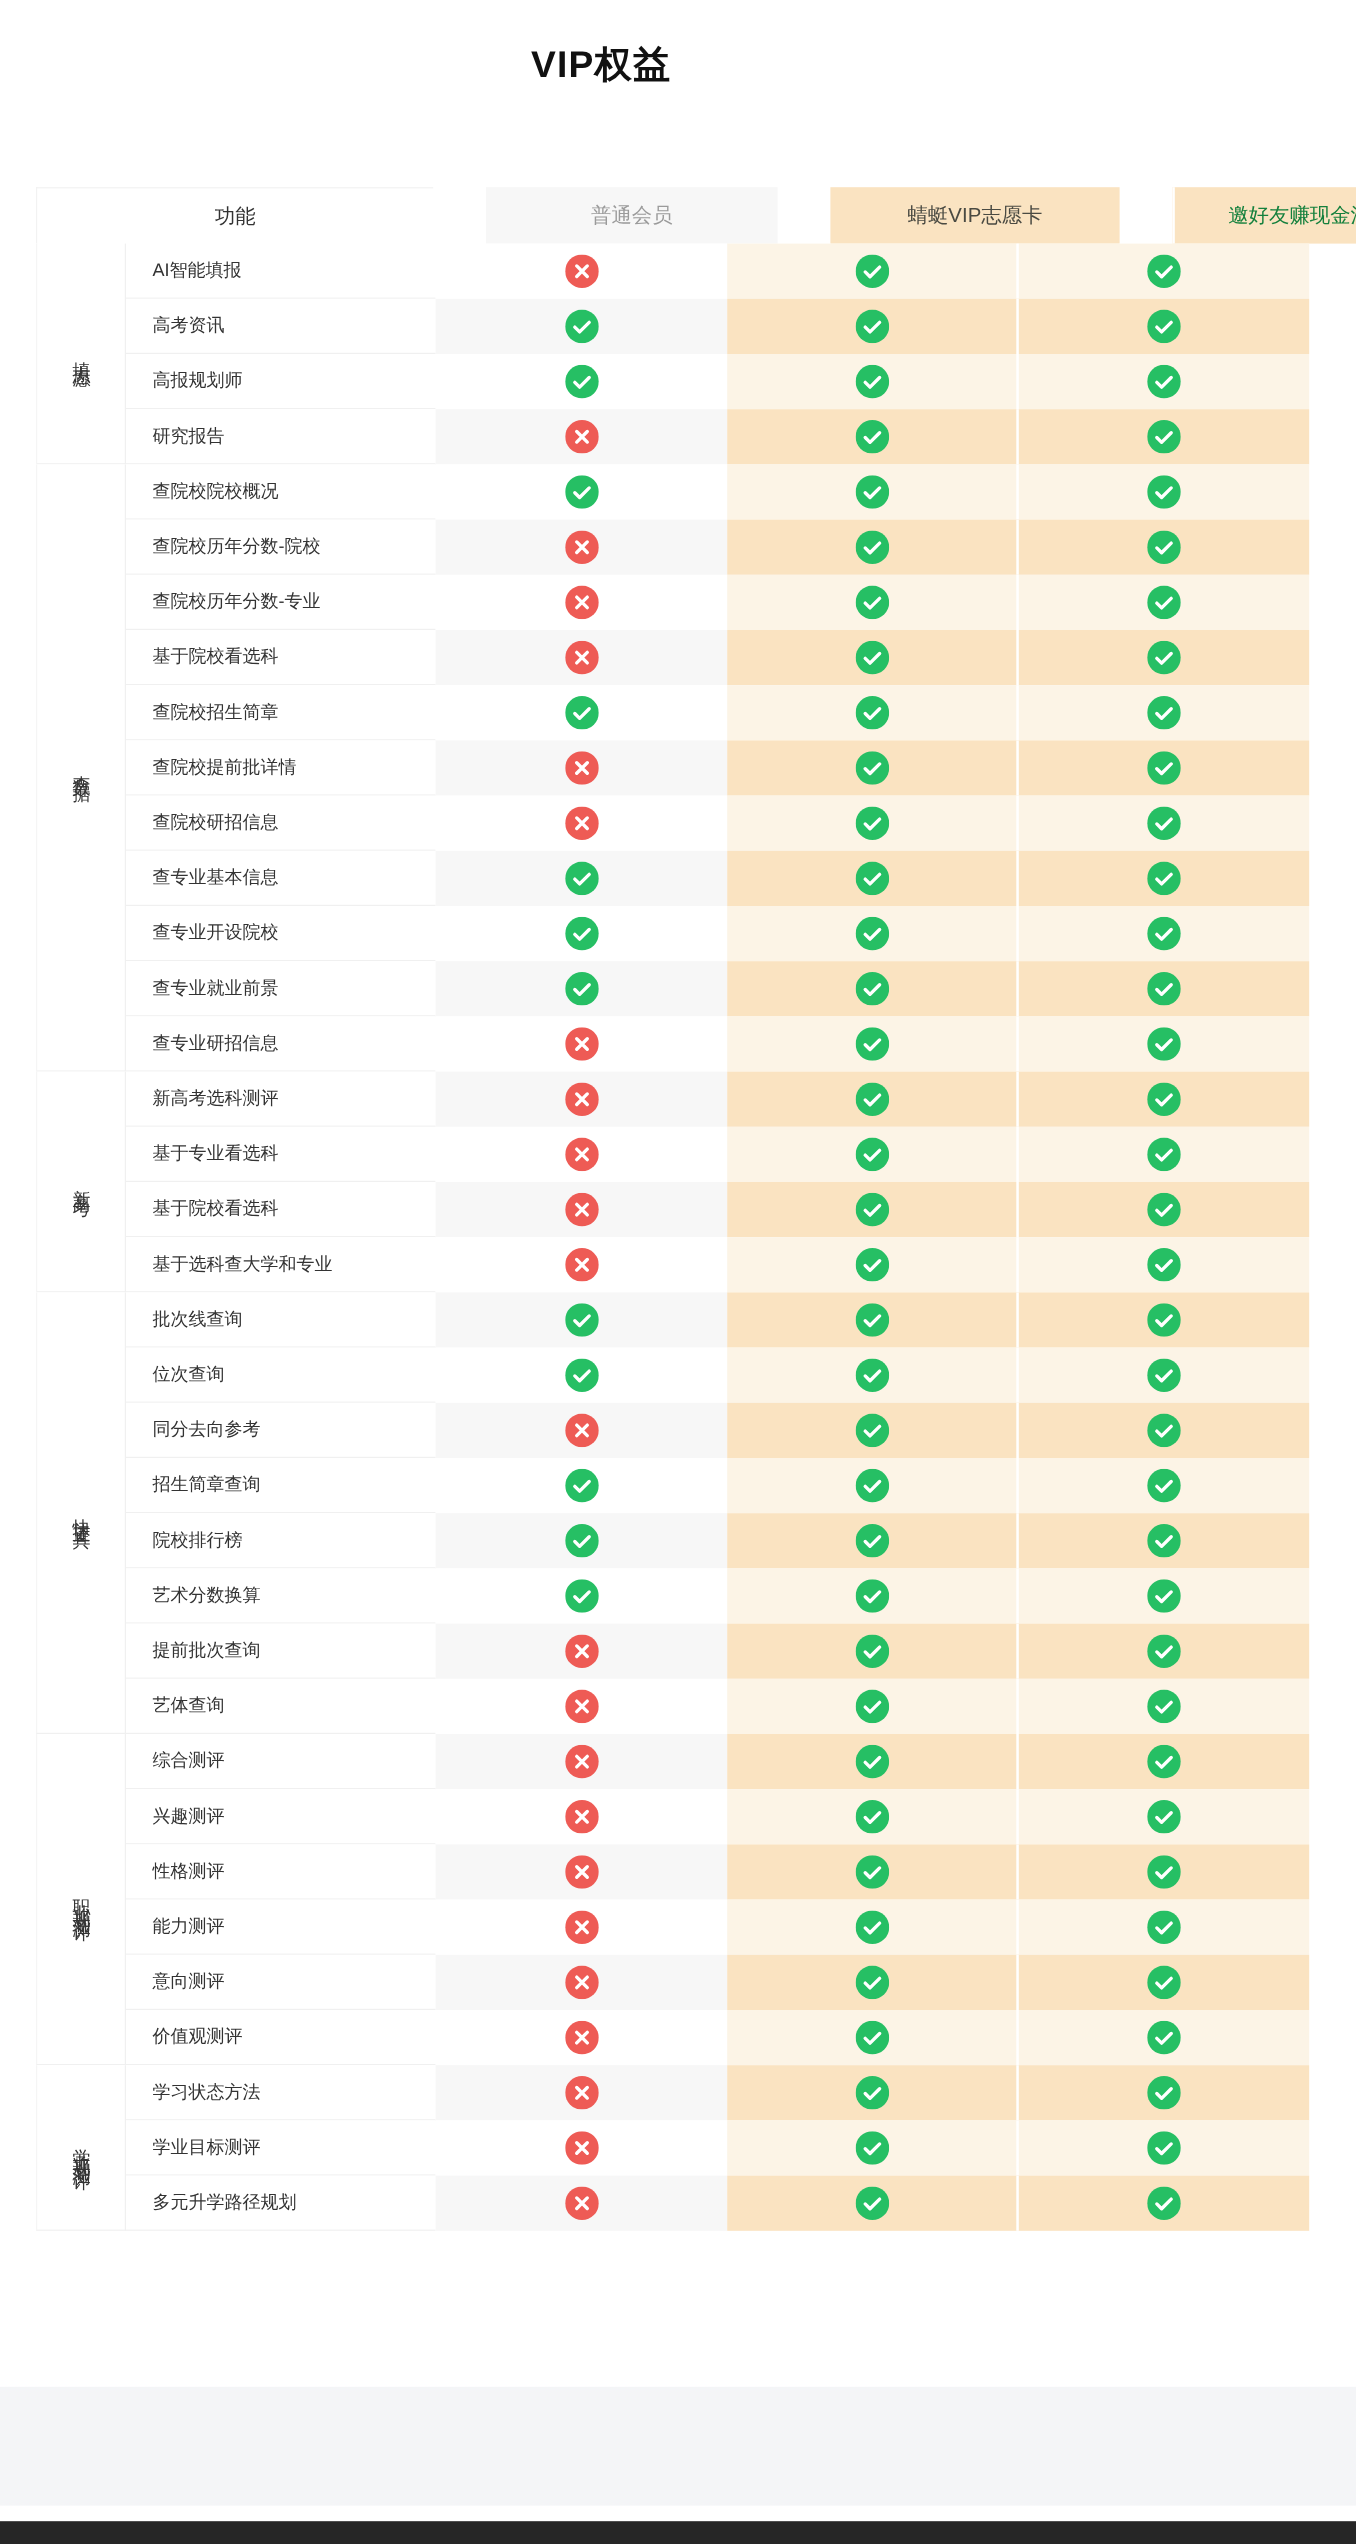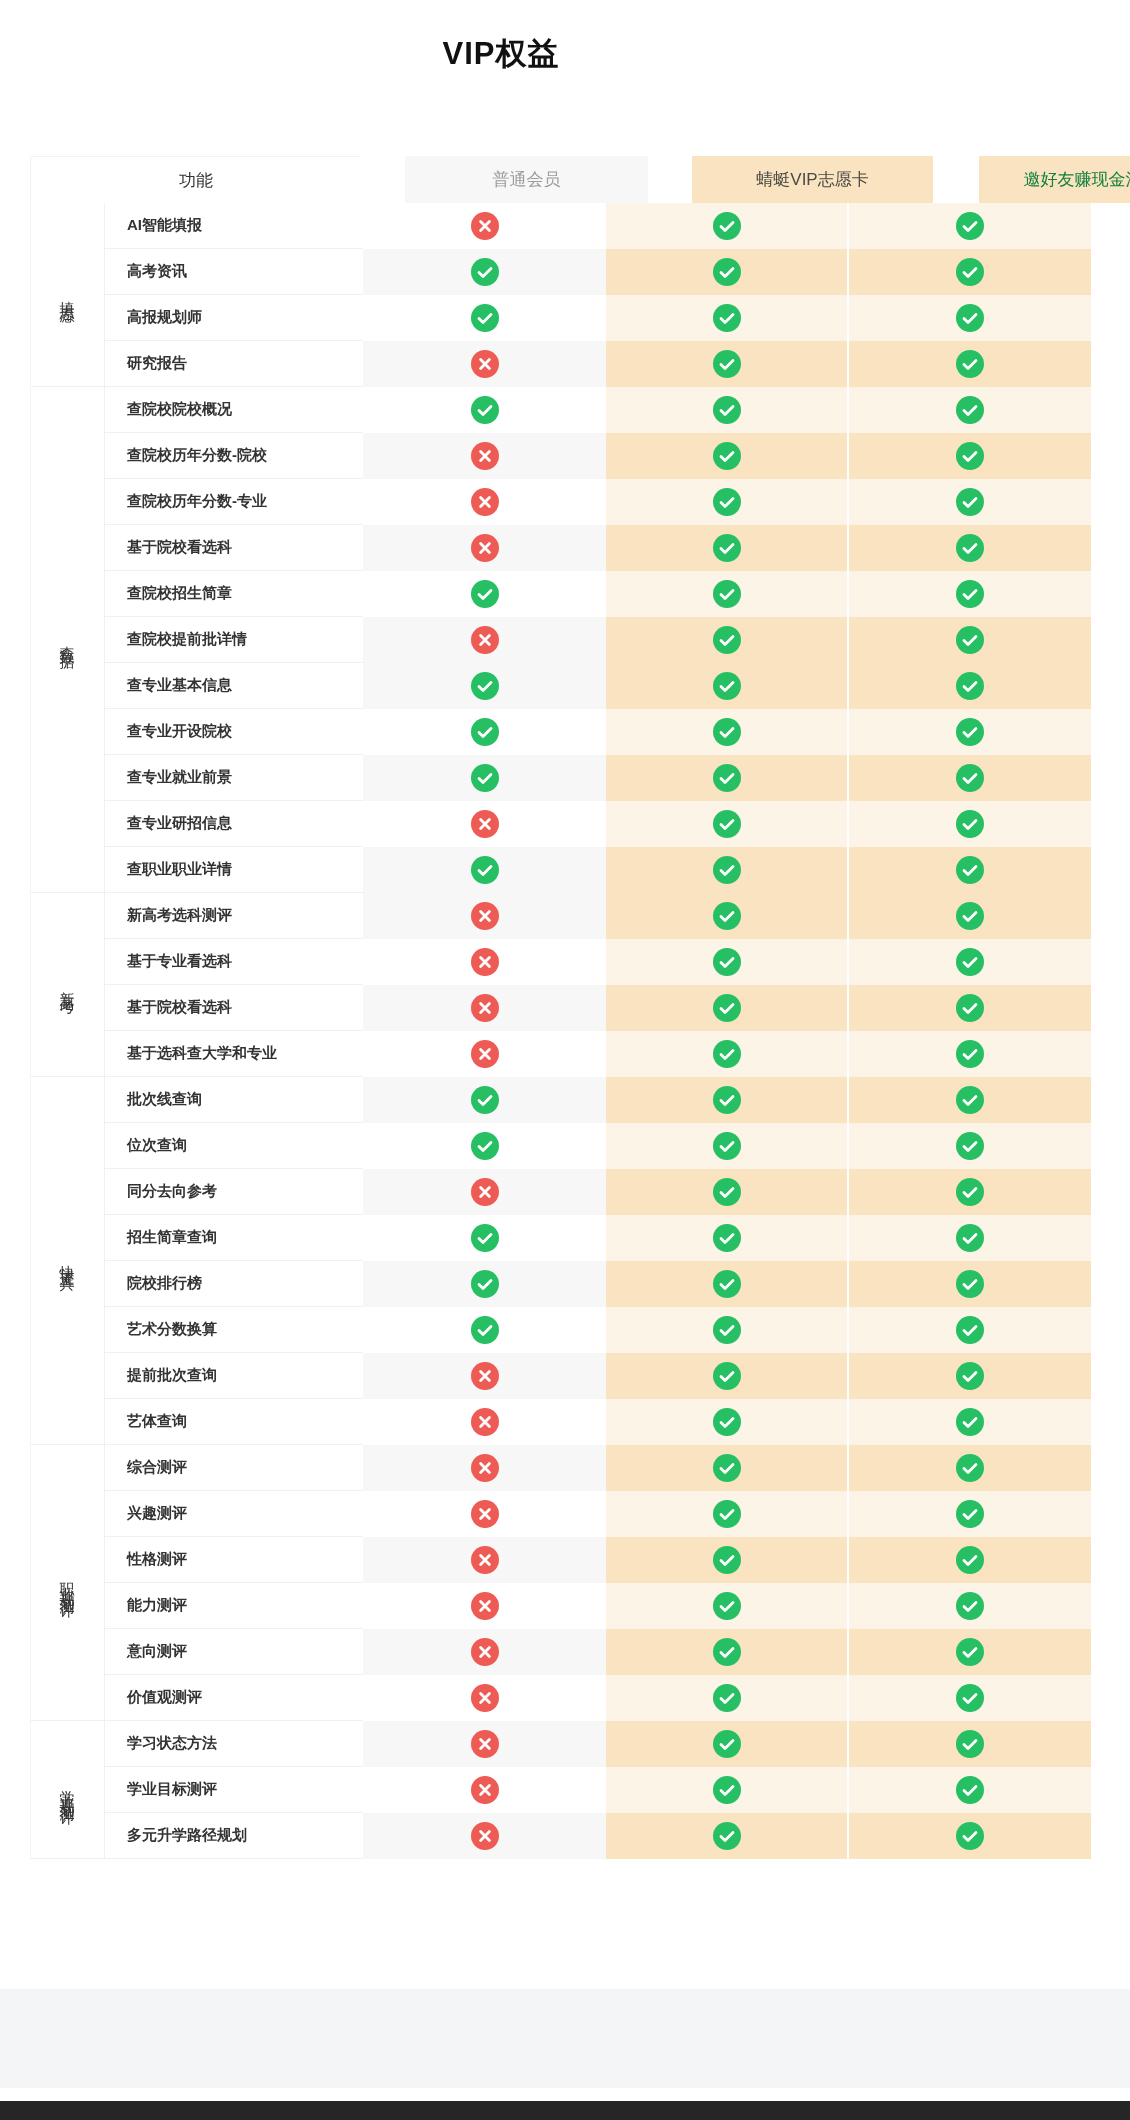--- a/index.html
+++ b/index.html
@@ -30,21 +30,21 @@
   .group-label-cell{
     width:73px;flex:0 0 73px;display:flex;align-items:center;justify-content:center;
     background:#ffffff;border-right:1px solid #f0f0f0;border-left:1px solid #f5f5f5;
     border-bottom:1px solid #f0f0f0;
   }
   .group-label{
     writing-mode:vertical-rl;text-orientation:upright;
     font-size:15px;color:#333333;letter-spacing:4px;line-height:1;
   }
   .group-rows{flex:1;}
-  .t-row{display:grid;grid-template-columns:258px 243px 241px 244px;height:46px;font-weight:bold;}
+  .t-row{display:grid;grid-template-columns:258px 243px 241px 244px;height:46px;}
   .feature-cell{
     display:flex;align-items:center;padding-left:22px;box-sizing:border-box;
     font-size:15px;color:#333333;background:#ffffff;border-bottom:1px solid #f0f0f0;
   }
   .icon-cell{display:flex;align-items:center;justify-content:center;}
   .t-row.even .cell-free{background:#ffffff;}
   .t-row.odd  .cell-free{background:#f7f7f7;}
   .t-row.even .cell-vip{background:var(--cream);}
   .t-row.odd  .cell-vip{background:var(--orange);}
   .cell-invite{border-left:2px solid #ffffff;}
@@ -284,20 +284,41 @@
                 <path d="M8 14.6l4 4L20 10.6" fill="none" stroke="#ffffff" stroke-width="2.8" stroke-linecap="round" stroke-linejoin="round"></path>
               </svg>
             </div>
             <div class="icon-cell cell-vip cell-invite">
               <svg viewBox="0 0 28 28" class="badge">
                 <circle cx="14" cy="14" r="14" fill="#26bf64"></circle>
                 <path d="M8 14.6l4 4L20 10.6" fill="none" stroke="#ffffff" stroke-width="2.8" stroke-linecap="round" stroke-linejoin="round"></path>
               </svg>
             </div>
           </div>
+          <div class="t-row even">
+            <div class="feature-cell">查院校研招信息</div>
+            <div class="icon-cell cell-free">
+              <svg viewBox="0 0 28 28" class="badge">
+                <circle cx="14" cy="14" r="14" fill="#ee5b55"></circle>
+                <path d="M9.6 9.6l8.8 8.8M18.4 9.6l-8.8 8.8" fill="none" stroke="#ffffff" stroke-width="2.8" stroke-linecap="round" stroke-linejoin="round"></path>
+              </svg>
+            </div>
+            <div class="icon-cell cell-vip">
+              <svg viewBox="0 0 28 28" class="badge">
+                <circle cx="14" cy="14" r="14" fill="#26bf64"></circle>
+                <path d="M8 14.6l4 4L20 10.6" fill="none" stroke="#ffffff" stroke-width="2.8" stroke-linecap="round" stroke-linejoin="round"></path>
+              </svg>
+            </div>
+            <div class="icon-cell cell-vip cell-invite">
+              <svg viewBox="0 0 28 28" class="badge">
+                <circle cx="14" cy="14" r="14" fill="#26bf64"></circle>
+                <path d="M8 14.6l4 4L20 10.6" fill="none" stroke="#ffffff" stroke-width="2.8" stroke-linecap="round" stroke-linejoin="round"></path>
+              </svg>
+            </div>
+          </div>
           <div class="t-row odd">
             <div class="feature-cell">查专业基本信息</div>
             <div class="icon-cell cell-free">
               <svg viewBox="0 0 28 28" class="badge">
                 <circle cx="14" cy="14" r="14" fill="#26bf64"></circle>
                 <path d="M8 14.6l4 4L20 10.6" fill="none" stroke="#ffffff" stroke-width="2.8" stroke-linecap="round" stroke-linejoin="round"></path>
               </svg>
             </div>
             <div class="icon-cell cell-vip">
               <svg viewBox="0 0 28 28" class="badge">
@@ -353,41 +374,20 @@
                 <path d="M8 14.6l4 4L20 10.6" fill="none" stroke="#ffffff" stroke-width="2.8" stroke-linecap="round" stroke-linejoin="round"></path>
               </svg>
             </div>
           </div>
           <div class="t-row even">
             <div class="feature-cell">查专业研招信息</div>
             <div class="icon-cell cell-free">
               <svg viewBox="0 0 28 28" class="badge">
                 <circle cx="14" cy="14" r="14" fill="#ee5b55"></circle>
                 <path d="M9.6 9.6l8.8 8.8M18.4 9.6l-8.8 8.8" fill="none" stroke="#ffffff" stroke-width="2.8" stroke-linecap="round" stroke-linejoin="round"></path>
-              </svg>
-            </div>
-            <div class="icon-cell cell-vip">
-              <svg viewBox="0 0 28 28" class="badge">
-                <circle cx="14" cy="14" r="14" fill="#26bf64"></circle>
-                <path d="M8 14.6l4 4L20 10.6" fill="none" stroke="#ffffff" stroke-width="2.8" stroke-linecap="round" stroke-linejoin="round"></path>
-              </svg>
-            </div>
-            <div class="icon-cell cell-vip cell-invite">
-              <svg viewBox="0 0 28 28" class="badge">
-                <circle cx="14" cy="14" r="14" fill="#26bf64"></circle>
-                <path d="M8 14.6l4 4L20 10.6" fill="none" stroke="#ffffff" stroke-width="2.8" stroke-linecap="round" stroke-linejoin="round"></path>
-              </svg>
-            </div>
-          </div>
-          <div class="t-row odd">
-            <div class="feature-cell">查职业职业详情</div>
-            <div class="icon-cell cell-free">
-              <svg viewBox="0 0 28 28" class="badge">
-                <circle cx="14" cy="14" r="14" fill="#26bf64"></circle>
-                <path d="M8 14.6l4 4L20 10.6" fill="none" stroke="#ffffff" stroke-width="2.8" stroke-linecap="round" stroke-linejoin="round"></path>
               </svg>
             </div>
             <div class="icon-cell cell-vip">
               <svg viewBox="0 0 28 28" class="badge">
                 <circle cx="14" cy="14" r="14" fill="#26bf64"></circle>
                 <path d="M8 14.6l4 4L20 10.6" fill="none" stroke="#ffffff" stroke-width="2.8" stroke-linecap="round" stroke-linejoin="round"></path>
               </svg>
             </div>
             <div class="icon-cell cell-vip cell-invite">
               <svg viewBox="0 0 28 28" class="badge">

